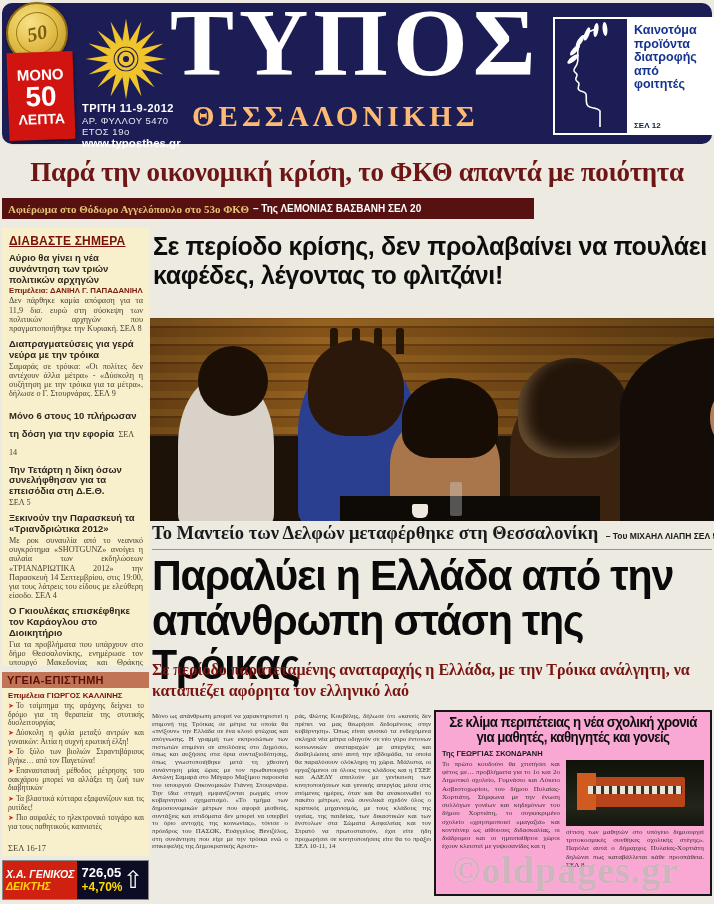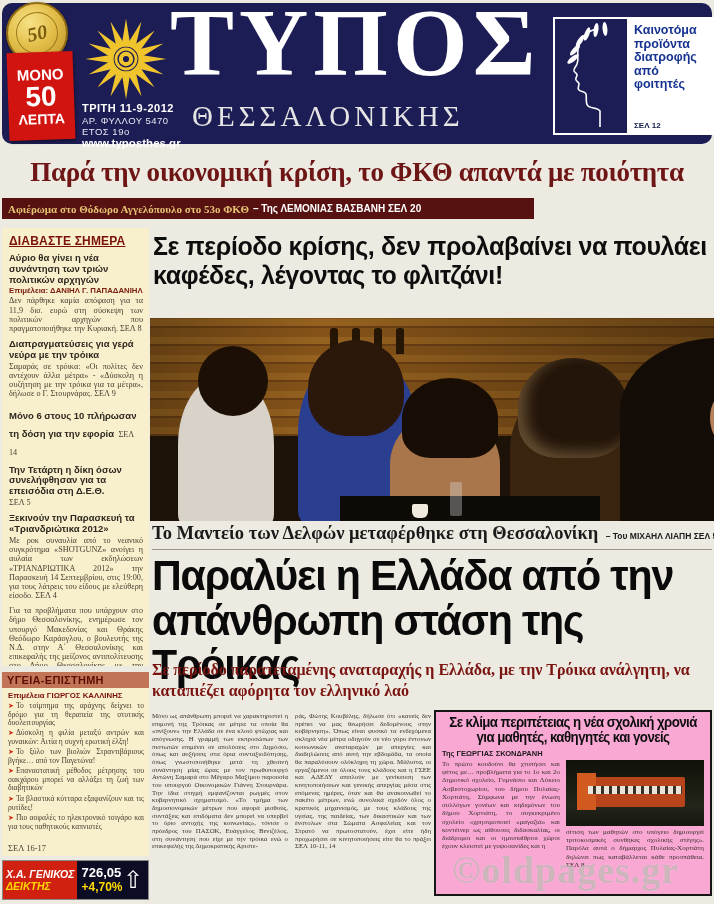--- a/index.html
+++ b/index.html
@@ -17,22 +17,22 @@
   .price-box .p1{font-weight:bold;font-size:15px;}
   .price-box .p2{font-weight:bold;font-size:28px;line-height:1;}
   .price-box .p3{font-weight:bold;font-size:14px;}
   .sun{position:absolute;left:80px;top:12px;width:88px;height:88px;}
   .date-block{position:absolute;left:80px;top:99px;color:#fff;line-height:1.18;}
   .date-line1{font-weight:bold;font-size:11px;letter-spacing:.5px;}
   .date-line2,.date-line3{font-size:9.5px;letter-spacing:.5px;color:#e7e7f2;}
   .date-line4{font-weight:bold;font-size:11.5px;}
   .mh-title{position:absolute;left:168px;top:-8px;color:#fff;font-family:"Liberation Serif",serif;
         font-weight:bold;font-size:96px;line-height:1;letter-spacing:5px;}
-  .mh-sub{position:absolute;left:190px;top:97px;color:#e5e5e5;font-family:"Liberation Serif",serif;
-        font-weight:normal;font-size:29px;letter-spacing:4px;}
+  .mh-sub{position:absolute;left:190px;top:97px;color:#fdba74;font-family:"Liberation Serif",serif;
+        font-weight:bold;font-size:29px;letter-spacing:4px;}
   .promo{position:absolute;left:551px;top:14px;width:159px;height:114px;border:2px solid #fff;display:flex;background:#1d1d55;}
   .promo-face{width:72px;height:100%;position:relative;}
   .promo-text{flex:1;background:#fff;border-left:2px solid #fff;padding:5px 4px 3px 5px;display:flex;flex-direction:column;}
   .promo-line{color:#16338f;font-weight:bold;font-size:12.5px;line-height:1.08;}
   .promo-page{margin-top:auto;color:#101c4a;font-weight:bold;font-size:8px;}
   
   .banner{position:absolute;left:0;top:146px;width:714px;height:52px;display:flex;align-items:center;justify-content:center;}
   .banner-text{color:#6e1515;font-family:"Liberation Serif",serif;font-weight:bold;font-size:27px;letter-spacing:-.3px;white-space:nowrap;}
   .strip{position:absolute;left:2px;top:198px;width:532px;height:21px;background:#571111;display:flex;align-items:center;padding-left:6px;box-sizing:border-box;}
   .strip-feature{color:#e6c474;font-family:"Liberation Serif",serif;font-weight:bold;font-size:11px;}
@@ -208,20 +208,21 @@
     </div>
     <div class="sb-item">
       <div class="sb-title">Την Τετάρτη η δίκη όσων συνελήφθησαν για τα επεισόδια στη Δ.Ε.Θ.</div>
       <div class="sb-body">ΣΕΛ 5</div>
     </div>
     <div class="sb-item">
       <div class="sb-title">Ξεκινούν την Παρασκευή τα «Τριανδριώτικα 2012»</div>
       <div class="sb-body">Με ροκ συναυλία από το νεανικό συγκρότημα «SHOTGUNZ» ανοίγει η αυλαία των εκδηλώσεων «ΤΡΙΑΝΔΡΙΩΤΙΚΑ 2012» την Παρασκευή 14 Σεπτεμβρίου, στις 19:00, για τους λάτρεις του είδους με ελεύθερη είσοδο. ΣΕΛ 4</div>
     </div>
     <div class="sb-item">
+      <div class="sb-title">Ο Γκιουλέκας επισκέφθηκε τον Καράογλου στο Διοικητήριο</div>
       <div class="sb-body">Για τα προβλήματα που υπάρχουν στο δήμο Θεσσαλονίκης, ενημέρωσε τον υπουργό Μακεδονίας και Θράκης Θεόδωρο Καράογλου, ο βουλευτής της Ν.Δ. στην Α΄ Θεσσαλονίκης και επικεφαλής της μείζονος αντιπολίτευσης στο Δήμο Θεσσαλονίκης με την παράταξη «Ομάδα Δημιουργίας», Κώστας Γκιουλέκας. ΣΕΛ 7</div>
     </div>
   </div>
 
   <div class="sb-health">
     <div class="health-header">ΥΓΕΙΑ-ΕΠΙΣΤΗΜΗ</div>
     <div class="health-byline">Επιμέλεια ΓΙΩΡΓΟΣ ΚΑΛΛΙΝΗΣ</div>
     <div class="health-list">
       <div class="health-bullet"><span class="arr">➤</span><span>Το τσίμπημα της αράχνης δείχνει το δρόμο για τη θεραπεία της στυτικής δυσλειτουργίας</span></div>
       <div class="health-bullet"><span class="arr">➤</span><span>Δύσκολη η φιλία μεταξύ αντρών και γυναικών: Αιτία η συχνή ερωτική έλξη!</span></div>

